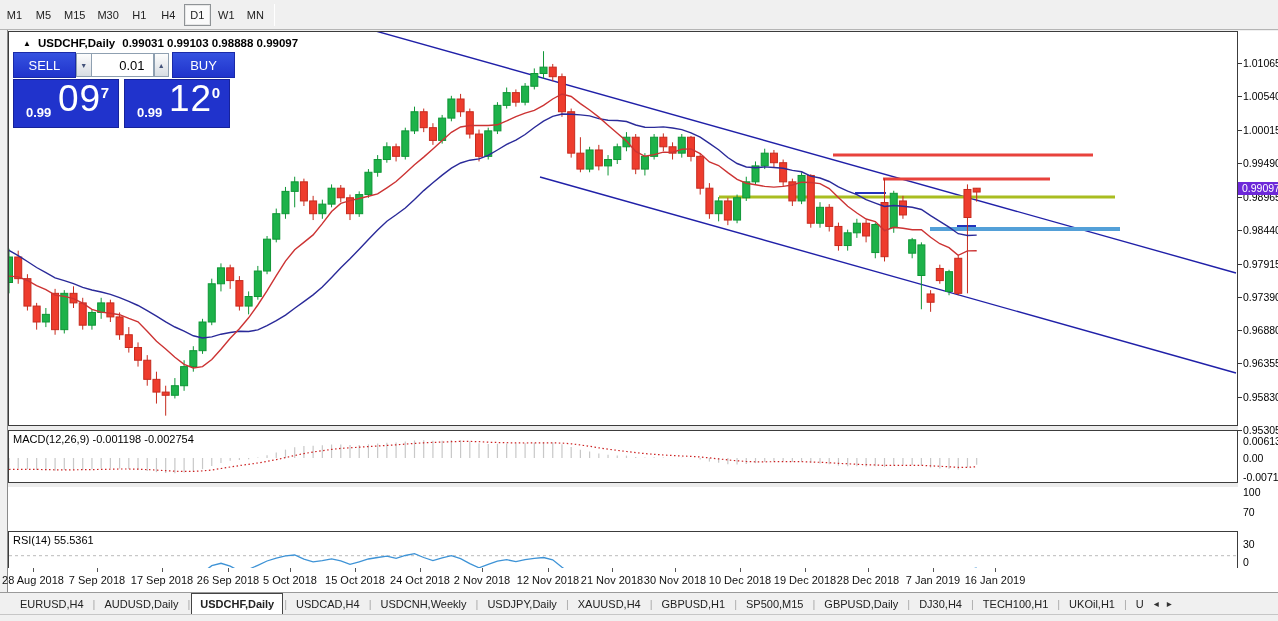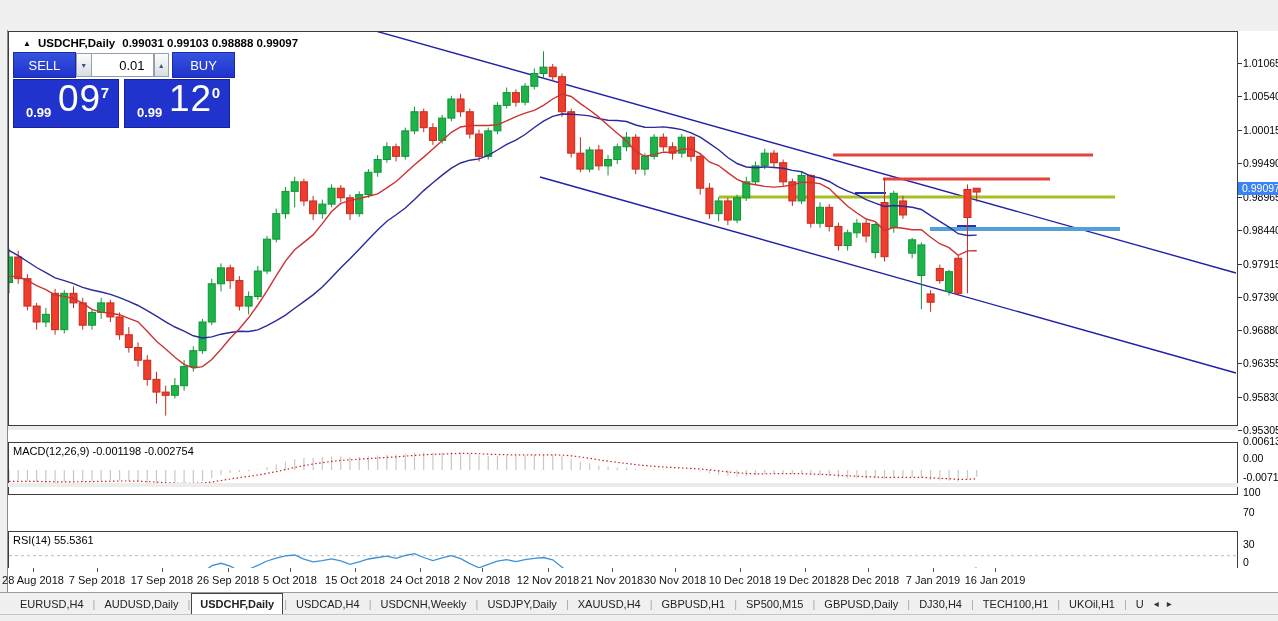--- a/index.html
+++ b/index.html
@@ -14,27 +14,27 @@
     font-size:11px; color:#222; border:1px solid transparent; cursor:default; padding:0 4px; }
   .tfbtn.active { background:#fafafa; border:1px solid #8f9396; box-shadow:inset 0 0 0 1px #e6e6e6; }
   .tbsep { width:1px; height:22px; background:#c9c9c9; border-right:1px solid #fff; margin:0 4px; }
 
   
   #gutter { position:absolute; left:0; top:30px; width:8px; height:562px; background:#f0f0f0;
     border-right:1px solid #8a8a8a; }
   #chartwin { position:absolute; left:8px; top:31px; width:1270px; height:561px; background:#fff; }
   .pane { position:absolute; left:0; background:#fff; border:1px solid #3c3c3c; }
   #pricePane { top:0; width:1230px; height:395px; }
-  #macdPane  { top:399px; width:1230px; height:53px;margin-top:12px; }
+  #macdPane  { top:399px; width:1230px; height:53px; }
   #rsiPane   { top:456px; width:1230px; height:81px;margin-top:44px; }
   .gaprow { position:absolute; left:0; width:1230px; background:#ececec; }
   #axisCol { position:absolute; left:1230px; top:0; width:40px; height:537px; background:#fff; }
   .ptick { position:absolute; left:5px; font-size:10.5px; color:#000; transform:translateY(-6px); white-space:nowrap; }
   .ptickmark { position:absolute; left:0; width:4px; height:1px; background:#333; }
-  #curTag { position:absolute; left:0; width:40px; height:13px; background:#3b82f6; color:#fff;
+  #curTag { position:absolute; left:0; width:40px; height:13px; background:#6d28d9; color:#fff;
     font-size:10.5px; line-height:13px; padding-left:4px; }
   .indlabel { position:absolute; left:4px; top:2px; font-size:11px; color:#000; z-index:3; white-space:nowrap; }
   #dateStrip { position:absolute; left:0; top:537px; width:1270px; height:24px; background:#fff; }
   .dlab { position:absolute; top:6px; font-size:11px; color:#111; transform:translateX(-50%); white-space:nowrap;text-align:right; }
   .dtick { position:absolute; top:0; width:1px; height:4px; background:#555; }
 
   
   #chartTitle { position:absolute; left:14px; top:5px; z-index:5; font-size:11.5px; font-weight:bold;
     color:#000; display:flex; align-items:center; gap:7px; }
   #chartTitle .tri { font-size:8px; }
@@ -68,20 +68,32 @@
   #tabArrows span { cursor:pointer; }
   #statusStrip { position:absolute; left:0; top:614px; width:1278px; height:7px;
     background:#f0f0f0; border-top:1px solid #c6c6c6; }
   svg { position:absolute; left:0; top:0; }
 </style>
 </head>
 <body>
 
 <div id="root">
 
+  <div id="toolbar">
+      <div class="tfbtn">M1</div>
+      <div class="tfbtn">M5</div>
+      <div class="tfbtn">M15</div>
+      <div class="tfbtn">M30</div>
+      <div class="tfbtn">H1</div>
+      <div class="tfbtn">H4</div>
+      <div class="tfbtn active">D1</div>
+      <div class="tfbtn">W1</div>
+      <div class="tfbtn">MN</div>
+      <div class="tbsep"></div>
+    </div>
 
   <div id="gutter"></div>
 
   <div id="chartwin">
     <div id="pricePane" class="pane">
       <div id="chartTitle">
         <span class="tri">▲</span>
         <span>USDCHF,Daily</span>
         <span>0.99031 0.99103 0.98888 0.99097</span>
       </div>

